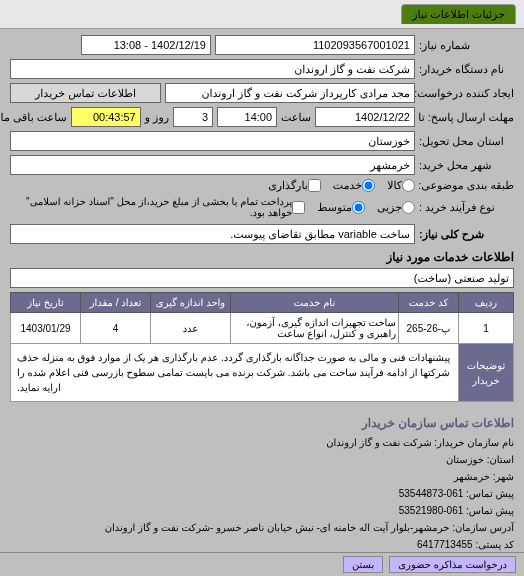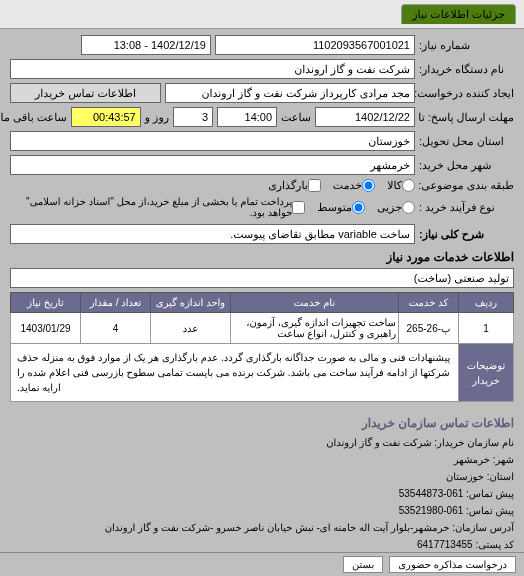--- a/index.html
+++ b/index.html
@@ -142,21 +142,21 @@
   width: 524px;
   background: #bfbfbf;
   border-top: 1px solid #888;
   padding: 3px 8px;
   display: flex;
   justify-content: flex-start;
   gap: 6px;
   font-size: 10px;
 }
 .footer-btn {
-  background: #ffffff;
+  background: #c4b5fd;
   border: 1px solid #888;
   padding: 2px 8px;
   cursor: pointer;
   font-family: inherit;
   font-size: 10px;
 }
 .inline-label {
   font-size: 11px;
   white-space: nowrap;
 }
@@ -284,22 +284,22 @@
         <td colspan="5">پیشنهادات فنی و مالی به صورت جداگانه بارگذاری گردد. عدم بارگذاری هر یک از موارد فوق به منزله حذف شرکتها از ادامه فرآیند ساخت می باشد. شرکت برنده می بایست تمامی سطوح بازرسی فنی اعلام شده را ارایه نماید.</td>
       </tr>
     </tbody>
   </table>
 
 </div>
 
 <div class="contact-section">
   <div class="contact-title">اطلاعات تماس سازمان خریدار</div>
   <div class="contact-line"><b>نام سازمان خریدار:</b> <span>شرکت نفت و گاز اروندان</span></div>
+  <div class="contact-line"><b>استان:</b> <span>خوزستان</span></div>
   <div class="contact-line"><b>شهر:</b> <span>خرمشهر</span></div>
-  <div class="contact-line"><b>استان:</b> <span>خوزستان</span></div>
   <div class="contact-line"><b>پیش تماس:</b> <span>061-53544873</span></div>
   <div class="contact-line"><b>پیش تماس:</b> <span>061-53521980</span></div>
   <div class="contact-line"><b>آدرس سازمان:</b> <span>خرمشهر-بلوار آیت اله خامنه ای- نبش خیابان ناصر خسرو -شرکت نفت و گاز اروندان</span></div>
   <div class="contact-line"><b>کد پستی:</b> <span>6417713455</span></div>
   <div class="contact-title" style="margin-top:4px">اطلاعات ایجاد کننده درخواست</div>
   <div class="contact-line"> </div>
 
 </div>
 
 <div class="footer-bar">

